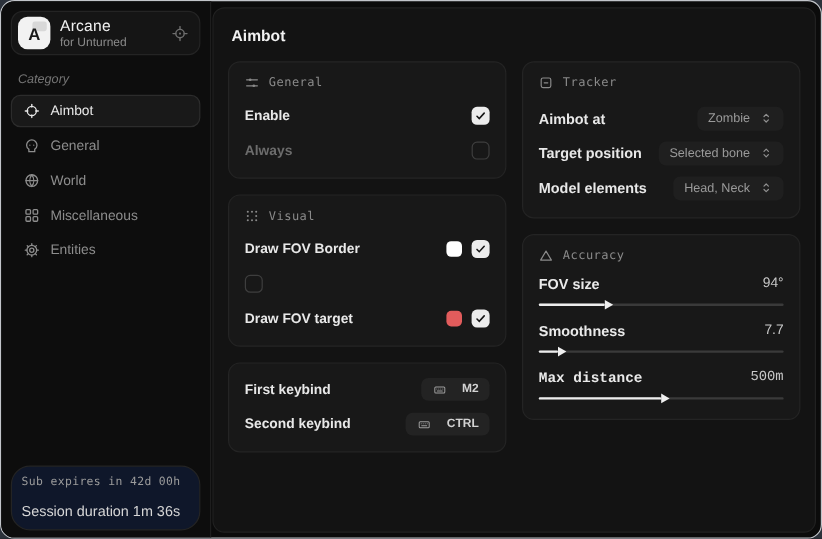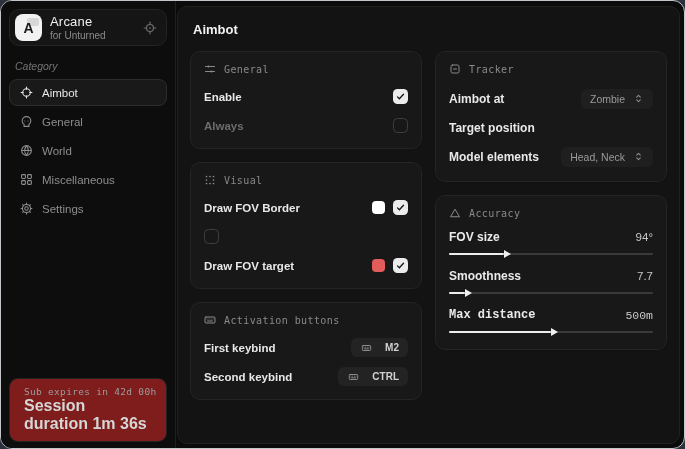--- a/index.html
+++ b/index.html
@@ -57,30 +57,30 @@
     height: 27px; padding: 0 10px;
     border-radius: 8px;
     border: 1px solid transparent;
     color: #8d8d8d; font-size: 11.5px;
     margin-bottom: 2px;
   }
   .nav-item.active { background: #191919; border-color: #2c2c2c; color: #e8e8e8; }
   .nav-item svg { width: 13px; height: 13px; flex: none; }
   .footer-card {
     position: absolute; left: 8px; right: 8px; bottom: 6px;
-    background: #7f1d1d;
+    background: #0f172a;
     border: 1px solid #242424;
-    border-radius: 9px;
-    padding: 7px 14px 8px;
+    border-radius: 16px;
+    padding: 7px 8px 8px;
   }
   .footer-line1 {
     font-family: "DejaVu Sans Mono", monospace;
     font-size: 9.5px; color: #9c9c9c; letter-spacing: .3px; white-space: nowrap;
   }
-  .footer-line2 { font-size: 16px; font-weight: 700; color: #d6d6d6; margin-top: 0; }
+  .footer-line2 { font-size: 12px; font-weight: 400; color: #d6d6d6; margin-top: 12px; }
   
   .main-wrap { flex: 1; padding: 5px 4px 4px 1px; min-width: 0; }
   .main-panel {
     height: 100%;
     background: #131313;
     border: 1px solid #212121;
     border-radius: 10px;
     padding: 14px 12px 12px;
   }
   .page-title { font-size: 13px; font-weight: 700; color: #f2f2f2; margin: 1px 0 14px 3px; }
@@ -132,21 +132,21 @@
   .select-pill {
     display: flex; align-items: center; gap: 8px;
     background: #1f1f1f; border-radius: 6px;
     padding: 4px 9px;
     font-size: 10.5px; color: #9a9a9a;
     cursor: pointer; white-space: nowrap;
   }
   .select-pill svg { width: 11px; height: 11px; color: #8f8f8f; flex: none; }
   .slider-group { margin-bottom: 14px; }
   .card .slider-group:last-child { margin-bottom: 4px; font-family: Liberation Mono, monospace; }
-  .slider-head { display: flex; align-items: center; justify-content: space-between; margin-bottom: 9px; }
+  .slider-head { display: flex; justify-content: space-between; margin-bottom: 9px; }
   .slider-label { font-size: 12px; font-weight: 600; color: #eaeaea; }
   .slider-value { font-size: 11.5px; color: #c8c8c8; }
   .slider-track {
     position: relative; height: 2px;
     background: #3a3a3a; border-radius: 2px; cursor: pointer;
   }
   .slider-fill {
     position: absolute; left: 0; top: 0; height: 2px;
     background: #ededed; border-radius: 2px;
   }
@@ -240,21 +240,21 @@
             <line x1="12" y1="2" x2="12" y2="4.5"></line>
               <line x1="12" y1="19.5" x2="12" y2="22"></line>
             <line x1="2" y1="12" x2="4.5" y2="12"></line>
               <line x1="19.5" y1="12" x2="22" y2="12"></line>
             <line x1="4.9" y1="4.9" x2="6.7" y2="6.7"></line>
               <line x1="17.3" y1="17.3" x2="19.1" y2="19.1"></line>
             <line x1="4.9" y1="19.1" x2="6.7" y2="17.3"></line>
               <line x1="17.3" y1="6.7" x2="19.1" y2="4.9"></line>
           </svg>
         </span>
-        <span>Settings</span>
+        <span>Entities</span>
       </div>
     </nav>
 
     <div class="footer-card">
       <div class="footer-line1">Sub expires in 42d 00h</div>
       <div class="footer-line2">Session duration 1m 36s</div>
     </div>
   </aside>
 
   <div class="main-wrap">
@@ -328,29 +328,20 @@
                 <span class="checkbox checked">
                   <svg viewBox="0 0 24 24" fill="none" stroke="#161616" stroke-width="3.5" stroke-linecap="round">
                       <path d="M4 13l5 5L20 6"></path>
                     </svg>
                 </span>
               </span>
             </div>
           </div>
 
           <div class="card">
-            <div class="card-header">
-              <span style="display:flex">
-                <svg viewBox="0 0 24 24" fill="none" stroke="currentColor" stroke-width="2" stroke-linecap="round">
-                  <rect x="2" y="6" width="20" height="12" rx="2"></rect>
-                  <path d="M6 10h.01M10 10h.01M14 10h.01M18 10h.01M7 14h10"></path>
-                </svg>
-              </span>
-              <span>Activation buttons</span>
-            </div>
             <div class="row">
               <span class="row-label">First keybind</span>
               <span class="key-pill">
                 <svg viewBox="0 0 24 24" fill="none" stroke="currentColor" stroke-width="2" stroke-linecap="round">
                   <rect x="2" y="6" width="20" height="12" rx="2"></rect>
                     <path d="M6 10h.01M10 10h.01M14 10h.01M18 10h.01M7 14h10"></path>
                 </svg>
                 <span>M2</span>
               </span>
             </div>
@@ -384,20 +375,27 @@
               <span class="select-pill">
                 <span>Zombie</span>
                 <svg viewBox="0 0 24 24" fill="none" stroke="currentColor" stroke-width="2.2" stroke-linecap="round" stroke-linejoin="round">
                   <path d="M8 9l4-4 4 4"></path>
                     <path d="M8 15l4 4 4-4"></path>
                 </svg>
               </span>
             </div>
             <div class="row tracker-row">
               <span class="row-label">Target position</span>
+              <span class="select-pill">
+                <span>Selected bone</span>
+                <svg viewBox="0 0 24 24" fill="none" stroke="currentColor" stroke-width="2.2" stroke-linecap="round" stroke-linejoin="round">
+                  <path d="M8 9l4-4 4 4"></path>
+                    <path d="M8 15l4 4 4-4"></path>
+                </svg>
+              </span>
             </div>
             <div class="row tracker-row">
               <span class="row-label">Model elements</span>
               <span class="select-pill">
                 <span>Head, Neck</span>
                 <svg viewBox="0 0 24 24" fill="none" stroke="currentColor" stroke-width="2.2" stroke-linecap="round" stroke-linejoin="round">
                   <path d="M8 9l4-4 4 4"></path>
                     <path d="M8 15l4 4 4-4"></path>
                 </svg>
               </span>

